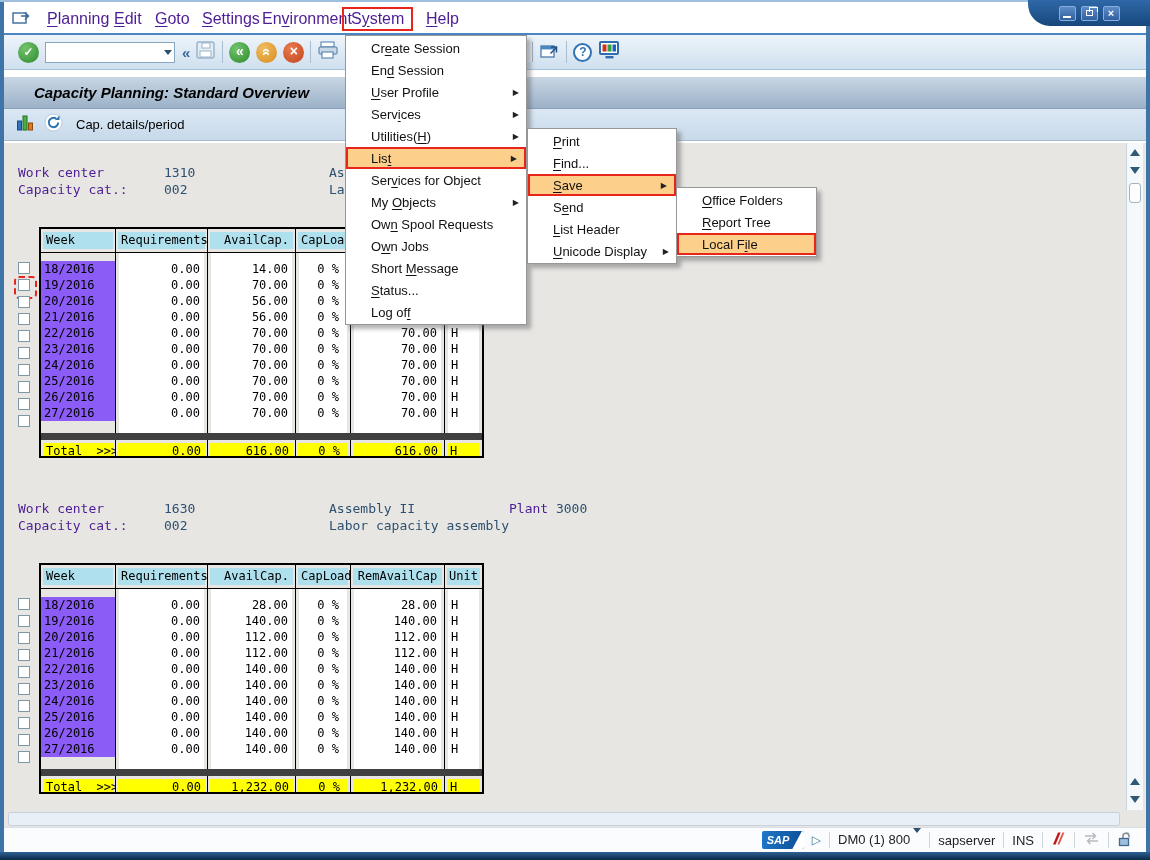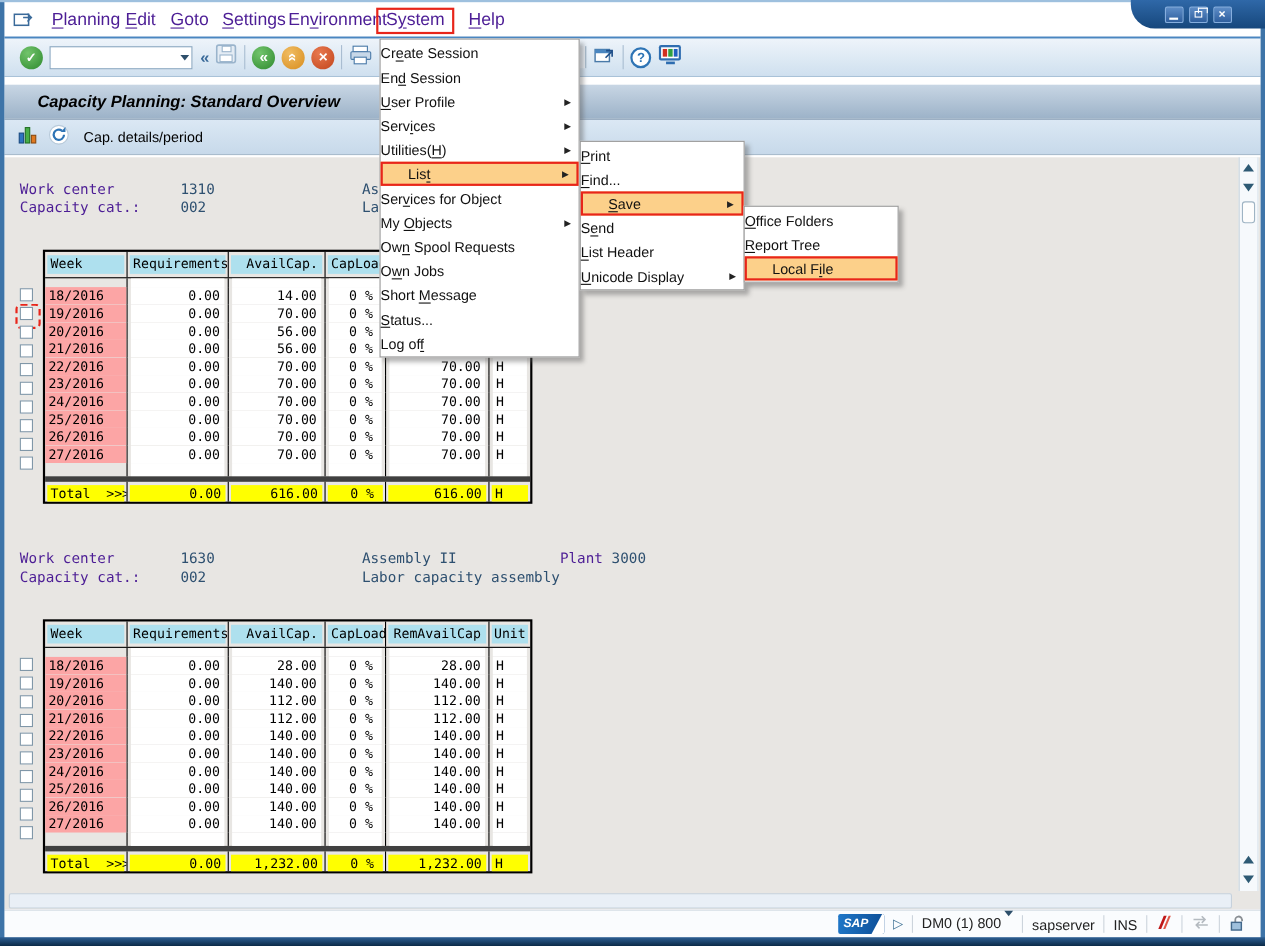--- a/index.html
+++ b/index.html
@@ -77,26 +77,26 @@
                           border:2px dashed #e8251a; border-radius:5px; }
 
   .sap-table { border:2px solid #000; background:#e8e6e3; font-family:"DejaVu Sans Mono","Liberation Mono",monospace;
                font-size:12px; color:#000; }
   .t-row { display:flex; }
   .t-cell { border-right:1px solid #000; overflow:hidden; white-space:pre; flex:0 0 auto; }
   .t-cell.last { border-right:none; }
   .hdr { height:24px; border-bottom:1px solid #000; }
   .hbox { display:block; margin:3px 2px; background:#aee0ee; height:17px; line-height:17px; padding:0 1px; }
   .cbox { display:block; margin:0 3px; background:#fff; height:16px; line-height:16px; }
-  .cbox.week { margin:0; background:#fca5a5; }
+  .cbox.week { margin:0; background:#8b5cf6; }
   .drow { height:16px; }
   .srow .cbox { height:8px; } .srow { height:8px; }
   .srow2 .cbox { height:12px; } .srow2 { height:12px; }
   .srow .cbox.week, .srow2 .cbox.week { background:transparent; }
-  .trow { height:23px; border-top:5px solid #404040; }
+  .trow { height:23px; border-top:7px solid #404040; }
   .trow .cbox { margin:3px 2px; background:#ffff00; }
   .al { text-align:left; padding-left:3px; }
   .ar { text-align:right; padding-right:4px; }
   .arp { text-align:right; padding-right:8px; }
   .ac { text-align:center; }
 
   
   .scrollstrip { position:absolute; top:0; right:2px; width:18px; bottom:17px; background:#f6f9fc;
                  border-left:1px solid #c6d2dc; border-right:1px solid #dde6ee; }
   .sb-btn { height:18px; display:flex; align-items:center; justify-content:center; }
@@ -115,21 +115,21 @@
   .saplogo { width:42px; height:18px; background:linear-gradient(100deg,#1f77c8,#0c4c94); color:#fff; font-weight:bold;
              font-style:italic; font-size:11px; display:flex; align-items:center; padding-left:5px; border-radius:2px;
              position:relative; overflow:hidden; }
   .saplogo::after { content:''; position:absolute; right:-7px; top:-5px; width:14px; height:32px; background:#fff; transform:rotate(28deg); }
   .st-play { color:#4a7a9b; font-size:12px; }
   .st-drop { margin-left:3px; display:inline-block; vertical-align:middle; }
 
   
   .menu { position:absolute; background:#fff; border:1px solid #979797; box-shadow:4px 4px 4px rgba(90,90,90,.45);
           z-index:50; padding:1px 0; }
-  .menu-item { height:22px; display:flex; align-items:center; font-size:13px; padding-right:8px;
+  .menu-item { height:22px; display:flex; align-items:center; font-size:13px; padding-left:25px; padding-right:8px;
                position:relative; color:#111; white-space:nowrap; }
   .menu-item.hl { background:#fcd08a; border:2px solid #e8251a; padding-left:23px; }
   .mi-arrow { position:absolute; right:7px; font-size:8px; color:#222; }
   #menu-system { left:345px; top:35px;  width:182px; }
   #menu-list   { left:527px; top:128px; width:150px; }
   #menu-save   { left:676px; top:187px; width:141px; }
 </style>
 </head>
 <body>
 

